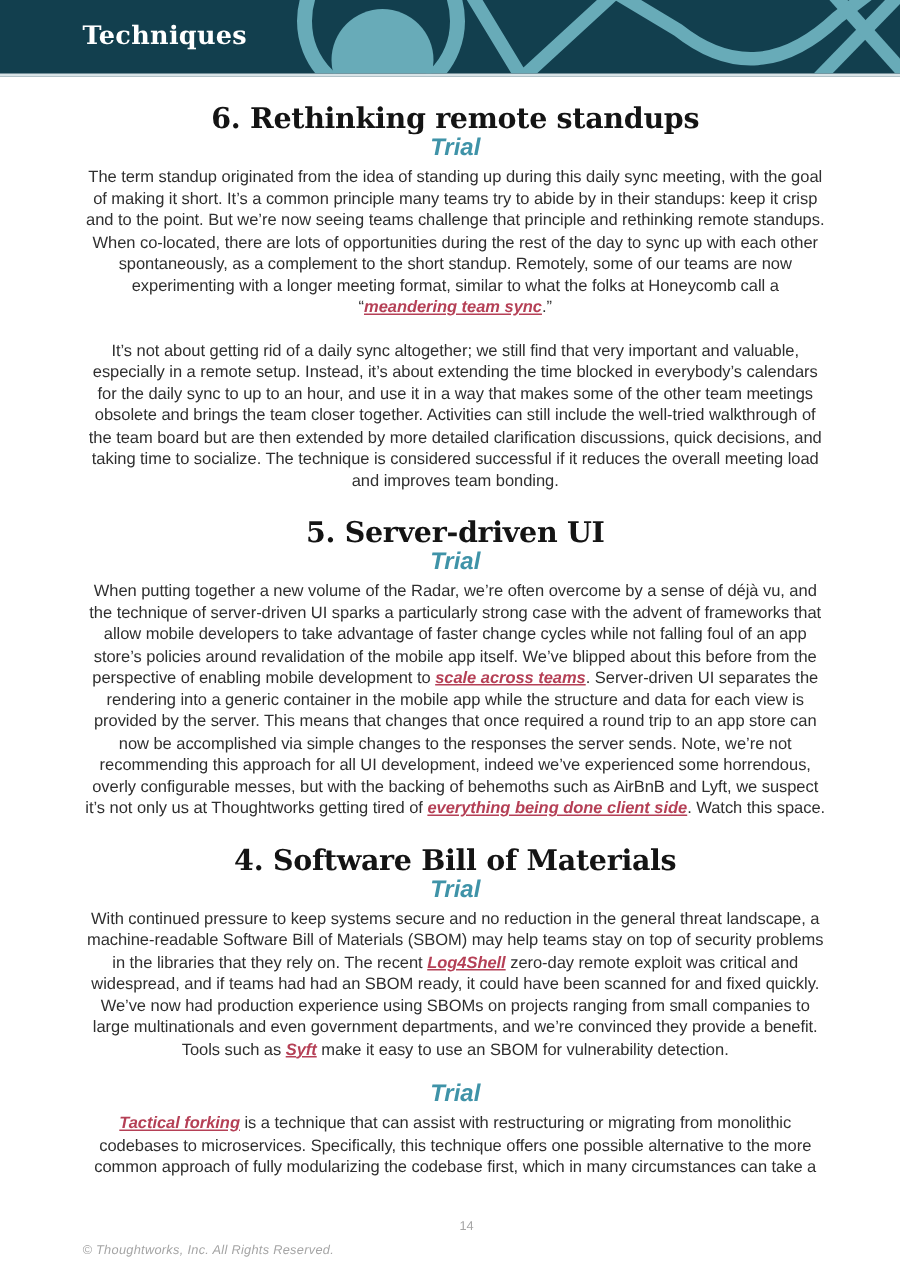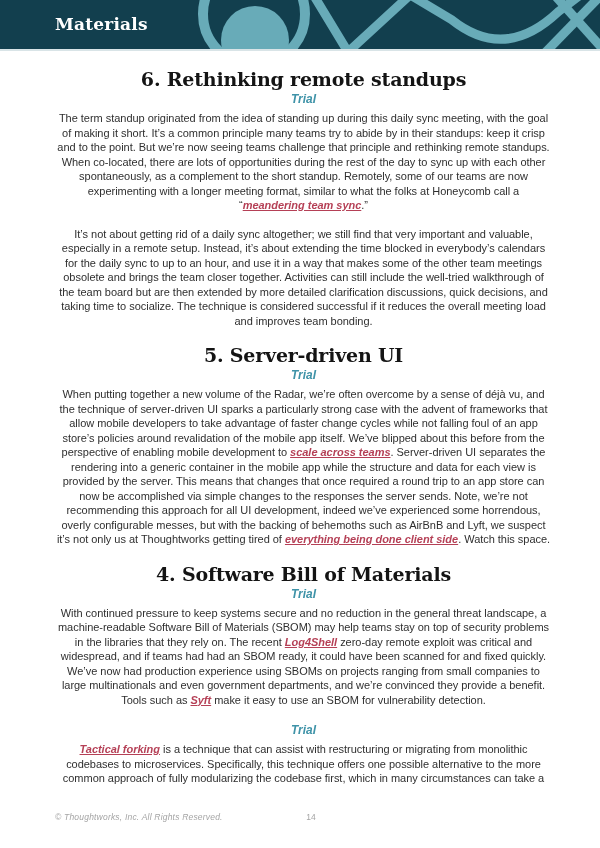--- a/index.html
+++ b/index.html
@@ -49,21 +49,21 @@
   h2.tech-heading {
     margin: 0 0 2px 0;
     font-family: "DejaVu Serif", "Liberation Serif", serif;
     font-weight: bold;
     font-size: 19px;
     line-height: 22px;
     letter-spacing: -0.2px;
     color: #141414;
   }
   .ring-label {
-    font-size: 12px;
+    font-size: 16px;
     font-style: italic;
     font-weight: bold;
     color: #3f93a8;
     margin: 0 0 5px 0;
     line-height: 14px;
   }
   p.body-para {
     margin: 0 0 14px 0;
     font-size: 11px;
     line-height: 14.5px;
@@ -83,21 +83,21 @@
   
   footer.page-footer {
     position: absolute;
     left: 0; top: 812px;
     width: 600px;
     font-size: 8.5px;
     color: #a5a5a5;
   }
   .copyright {
     position: absolute;
-    left: 55px; top: 0;
+    left: 55px; top: 16px;
     font-style: italic;
     letter-spacing: 0.2px;
   }
   .page-number {
     position: absolute;
     left: 0; top: 0;
     width: 600px;
     text-align: center;
     padding-left: 11px;
   }
@@ -111,21 +111,21 @@
     <svg class="band-art" viewBox="0 0 420 49" preserveAspectRatio="none" aria-hidden="true">
       <g fill="none" stroke="#68abb8" stroke-width="9">
         <circle cx="74" cy="14" r="51" stroke-width="10"></circle>
         <circle cx="75" cy="40" r="34" fill="#68abb8" stroke="none"></circle>
         <path d="M 128 -14 L 168 52 L 242 -16"></path>
         <path d="M 222 -10 L 272 20 Q 325 62 378 12 L 412 -14"></path>
         <path d="M 358 60 L 426 -10"></path>
         <path d="M 370 -10 L 422 48"></path>
       </g>
     </svg>
-    <div class="band-title">Materials</div>
+    <div class="band-title">Techniques</div>
   </header>
 
   <main class="content">
     <div id="sections">
         <section class="technique">
           <h2 class="tech-heading">6. Rethinking remote standups</h2>
           <div class="ring-label">Trial</div>
           <p class="body-para"><span>The term </span><span class="em">standup</span><span> originated from the idea of standing up during this daily sync meeting, with the goal of making it short. It’s a common principle many teams try to abide by in their standups: keep it crisp and to the point. But we’re now seeing teams challenge that principle and rethinking remote standups. When co-located, there are lots of opportunities during the rest of the day to sync up with each other spontaneously, as a complement to the short standup. Remotely, some of our teams are now experimenting with a longer meeting format, similar to what the folks at Honeycomb call a “</span><a class="body-link">meandering team sync</a><span>.”</span></p>
           <p class="body-para"><span>It’s not about getting rid of a daily sync altogether; we still find that very important and valuable, especially in a remote setup. Instead, it’s about extending the time blocked in everybody’s calendars for the daily sync to up to an hour, and use it in a way that makes some of the other team meetings obsolete and brings the team closer together. Activities can still include the well-tried walkthrough of the team board but are then extended by more detailed clarification discussions, quick decisions, and taking time to socialize. The technique is considered successful if it reduces the overall meeting load and improves team bonding.</span></p>
         </section>

